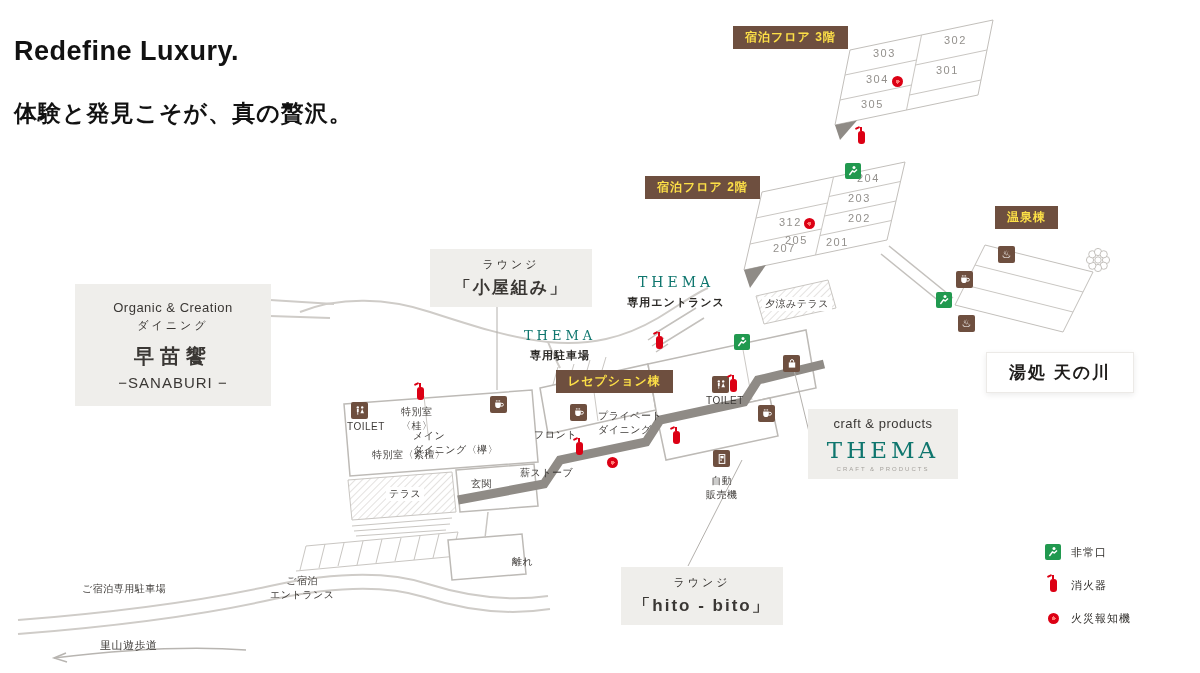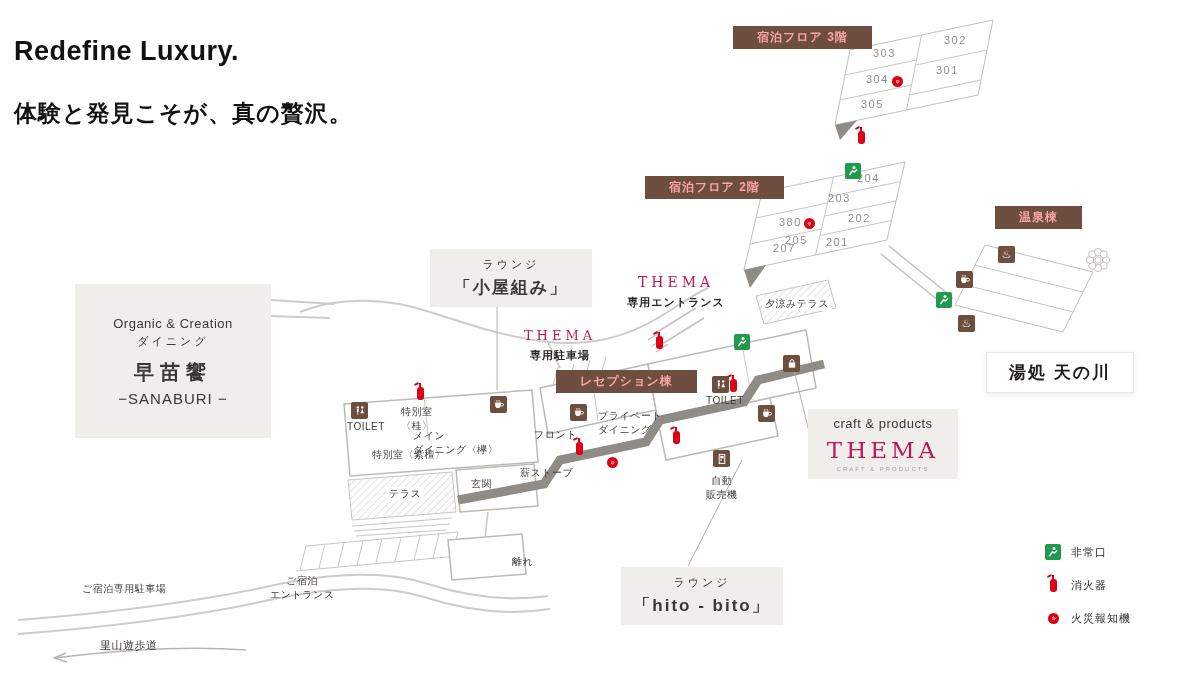--- a/index.html
+++ b/index.html
@@ -10,34 +10,34 @@
     --graybox:#efeeeb;
     --line:#c5c2be;
   }
   *{margin:0;padding:0;box-sizing:border-box;}
   body{font-family:"Liberation Sans","DejaVu Sans",sans-serif;background:#fff;}
   .stage{position:relative;width:1200px;height:673px;background:#fff;overflow:hidden;}
   .abs{position:absolute;}
   .bg{position:absolute;left:0;top:0;}
   .h-title{font-size:27px;font-weight:bold;color:#121212;letter-spacing:.5px;}
   .h-sub{font-size:23px;font-weight:bold;color:#121212;letter-spacing:1px;}
-  .badge{background:var(--brown);color:#fca5a5;font-size:12px;font-weight:bold;letter-spacing:1px;padding:3px 24px;white-space:nowrap;}
+  .badge{background:var(--brown);color:#fde047;font-size:12px;font-weight:bold;letter-spacing:1px;padding:3px 12px;white-space:nowrap;}
   .room{font-size:11px;color:#93908c;letter-spacing:1.5px;white-space:nowrap;}
   .lbl{font-size:10px;color:#3e3b38;letter-spacing:.5px;line-height:1.4;white-space:pre-line;}
   .lbl.bg{background:#fff;padding:0 3px;}
   .lbl.center{text-align:center;}
   .gbox{background:var(--graybox);display:flex;flex-direction:column;align-items:center;justify-content:center;text-align:center;color:#3a3734;}
   .gbox .t-en{font-size:13px;letter-spacing:.5px;}
   .gbox .t-type{font-size:11px;letter-spacing:3px;margin-top:3px;}
   .gbox .t-name{font-size:20px;font-weight:bold;letter-spacing:6px;margin-top:10px;}
   .gbox .t-romaji{font-size:15px;letter-spacing:1px;margin-top:4px;}
   .gbox .t-lname{font-size:17px;font-weight:bold;letter-spacing:2px;margin-top:4px;}
   .whitebox{background:#fff;border:1px solid #eceae7;box-shadow:0 2px 6px rgba(0,0,0,.08);
     display:flex;align-items:center;justify-content:center;font-size:17px;font-weight:bold;letter-spacing:2px;color:#1e1c1a;}
-  .thema-logo{font-family:"DejaVu Serif","Liberation Serif",serif;color:#be185d;letter-spacing:4px;}
+  .thema-logo{font-family:"DejaVu Serif","Liberation Serif",serif;color:#0f766e;letter-spacing:4px;}
   .thema-caption{font-size:6px;letter-spacing:2px;color:#a5a29d;margin-top:3px;}
   .thema-sign{display:flex;flex-direction:column;align-items:center;text-align:center;}
   .thema-sign .sub{font-size:11px;font-weight:bold;color:var(--ink);margin-top:5px;letter-spacing:1px;white-space:nowrap;}
   .icon{width:17px;height:17px;background:var(--brown);border-radius:2px;display:flex;align-items:center;justify-content:center;color:#fff;}
   .icon svg{display:block;}
   .icon .hs{font-size:11px;line-height:1;}
   .exit{width:16px;height:16px;background:var(--green);border-radius:2px;display:flex;align-items:center;justify-content:center;}
   .ext{width:7px;height:13px;background:var(--red);border-radius:3px;}
   .ext::before{content:"";position:absolute;left:2px;top:-4px;width:2px;height:4px;background:var(--red);}
   .ext::after{content:"";position:absolute;left:-3px;top:-4px;width:5px;height:2px;background:var(--red);border-radius:1px;transform:rotate(-25deg);}
@@ -179,22 +179,22 @@
   <span class="abs room" style="left:944px;top:34px;">302</span>
   <span class="abs room" style="left:866px;top:73px;">304</span>
   <span class="abs room" style="left:936px;top:64px;">301</span>
   <span class="abs room" style="left:861px;top:98px;">305</span>
   <span class="abs alarm" style="left:892px;top:76px;"></span>
   <span class="abs ext" style="left:858px;top:131px;"></span>
 
   <div class="abs badge" style="left:645px;top:176px;">宿泊フロア 2階</div>
   <span class="abs room" style="left:785px;top:190px;margin-top:44px;">205</span>
   <span class="abs room" style="left:857px;top:172px;">204</span>
-  <span class="abs room" style="left:779px;top:216px;">380</span>
-  <span class="abs room" style="left:828px;top:192px;">203</span>
+  <span class="abs room" style="left:779px;top:216px;">312</span>
+  <span class="abs room" style="left:848px;top:192px;">203</span>
   <span class="abs room" style="left:773px;top:242px;">207</span>
   <span class="abs room" style="left:848px;top:212px;">202</span>
   <span class="abs room" style="left:826px;top:236px;">201</span>
   <span class="abs alarm" style="left:804px;top:218px;"></span>
   <span class="abs exit" style="left:845px;top:163px;">
     <svg width="12" height="12" viewBox="0 0 12 12">
         <circle cx="7" cy="2.6" r="1.5" fill="#fff"></circle>
         <path d="M2.4 10 L5.4 6 L7.4 7 L10 4.4" stroke="#fff" stroke-width="1.4" fill="none"></path>
       </svg>
   </span>
@@ -214,21 +214,21 @@
       <span class="hs">♨</span>
     </span>
   <span class="abs exit" style="left:936px;top:292px;">
     <svg width="12" height="12" viewBox="0 0 12 12">
         <circle cx="7" cy="2.6" r="1.5" fill="#fff"></circle>
         <path d="M2.4 10 L5.4 6 L7.4 7 L10 4.4" stroke="#fff" stroke-width="1.4" fill="none"></path>
       </svg>
   </span>
   <div class="abs whitebox" style="left:986px;top:352px;width:148px;height:41px;">湯処 天の川</div>
 
-  <div class="abs gbox" style="left:75px;top:284px;width:196px;height:154px;">
+  <div class="abs gbox" style="left:75px;top:284px;width:196px;height:122px;">
     <div class="t-en">Organic &amp; Creation</div>
     <div class="t-type">ダイニング</div>
     <div class="t-name">早苗饗</div>
     <div class="t-romaji">−SANABURI −</div>
   </div>
 
   <div class="abs gbox" style="left:430px;top:249px;width:162px;height:58px;">
     <div class="t-type" style="margin-top:0;">ラウンジ</div>
     <div class="t-lname">「小屋組み」</div>
   </div>

